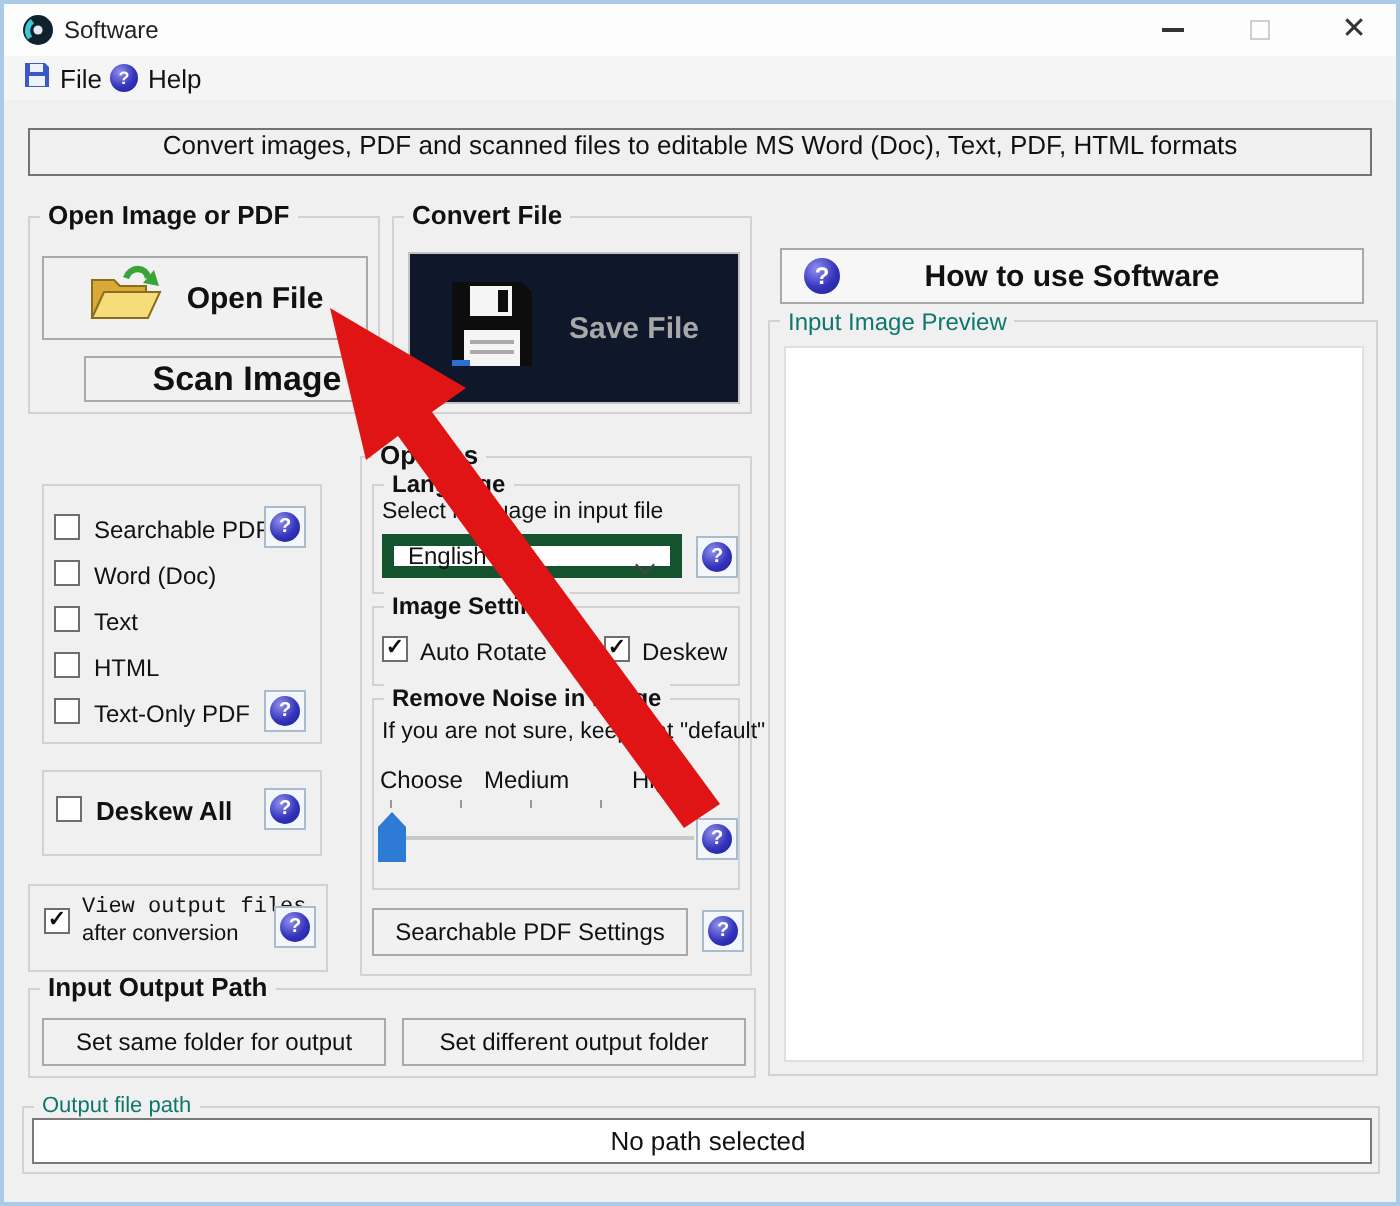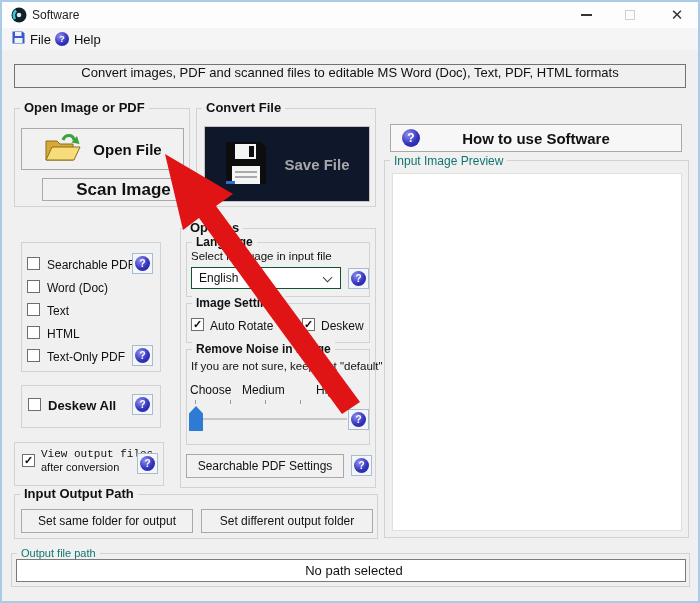--- a/index.html
+++ b/index.html
@@ -35,21 +35,21 @@
   .helpbtn { position:absolute; width:21px; height:21px; border:1px solid #a8bccb; background:#f3f7fb; display:flex; align-items:center; justify-content:center; }
   .qcircle { width:15px; height:15px; border-radius:50%;
     background:radial-gradient(circle at 35% 30%, #9090ee 0%, #3434bc 55%, #1d1d9a 100%);
     color:#fff; font-size:10px; font-weight:bold; display:flex; align-items:center; justify-content:center; line-height:1; }
   .qcircle.lg { width:18px; height:18px; font-size:12px; }
   .qcircle.sm { width:14px; height:14px; font-size:9px; }
   
   .cb { position:absolute; width:13px; height:13px; background:#fff; border:1px solid #6e6e6e; display:flex; align-items:center; justify-content:center; font-size:11px; font-weight:bold; color:#111; line-height:1; }
   .cblabel { position:absolute; font-size:12px; white-space:nowrap; }
   
-  .dd { position:absolute; background:#fff; border:1px solid #14532d; display:flex; align-items:center; padding-left:7px; font-size:12px; }
+  .dd { position:absolute; background:#fff; border:6px solid #14532d; display:flex; align-items:center; padding-left:7px; font-size:12px; }
   .chev { position:absolute; right:9px; top:6px; width:7px; height:7px; border-right:1.5px solid #444; border-bottom:1.5px solid #444; transform:rotate(45deg); }
   
   .track { position:absolute; background:#c8c8c8; height:2px; }
   .tick { position:absolute; width:1px; height:4px; background:#9a9a9a; }
   .thumb { position:absolute; width:14px; height:25px; background:#2d7bd4;
     clip-path:polygon(50% 0, 100% 30%, 100% 100%, 0 100%, 0 30%); }
   
   .whitebox { position:absolute; background:#fff; border:1px solid #e0e0e0; }
   .field { position:absolute; background:#fff; border:1px solid #7a7a7a; display:flex; align-items:center; padding-left:6px; font-size:13px; }
   .banner { position:absolute; border:1px solid #737373; display:flex; align-items:flex-start; justify-content:center; font-size:13px; }

